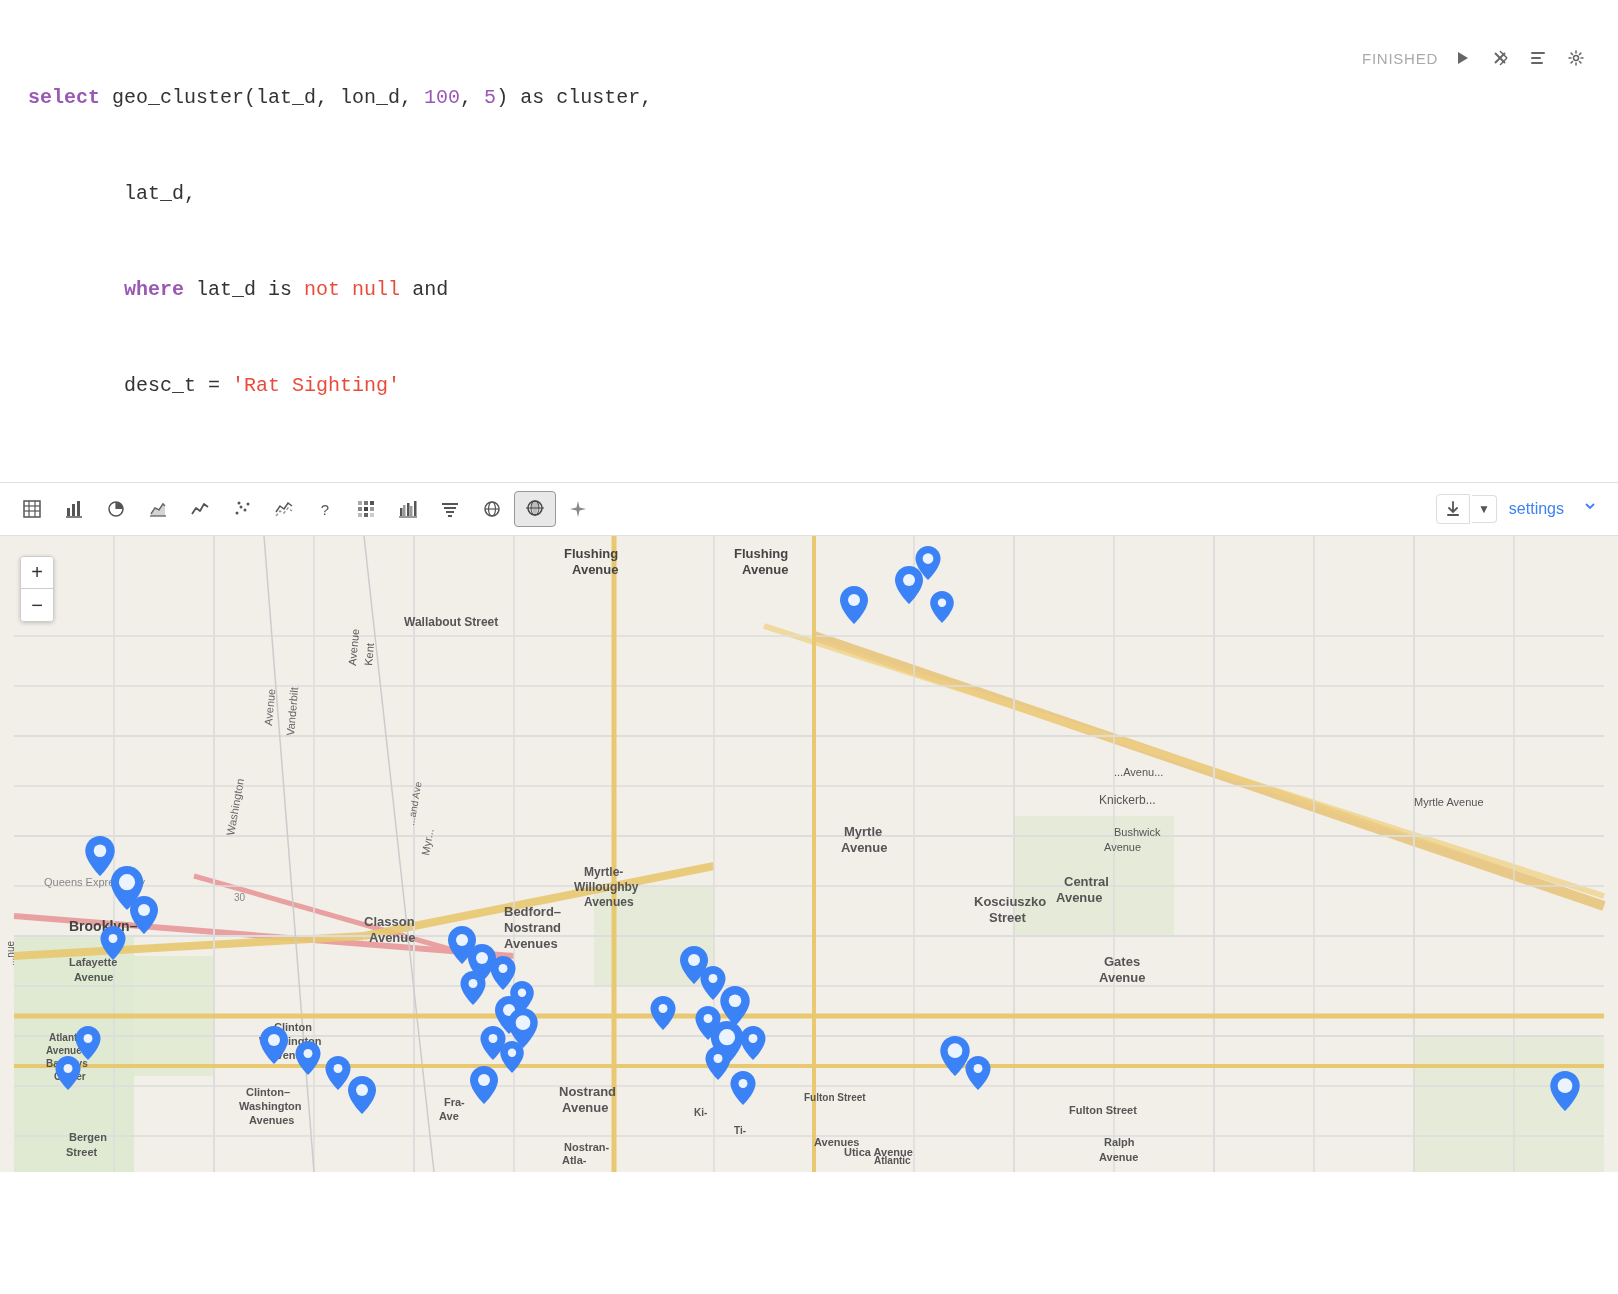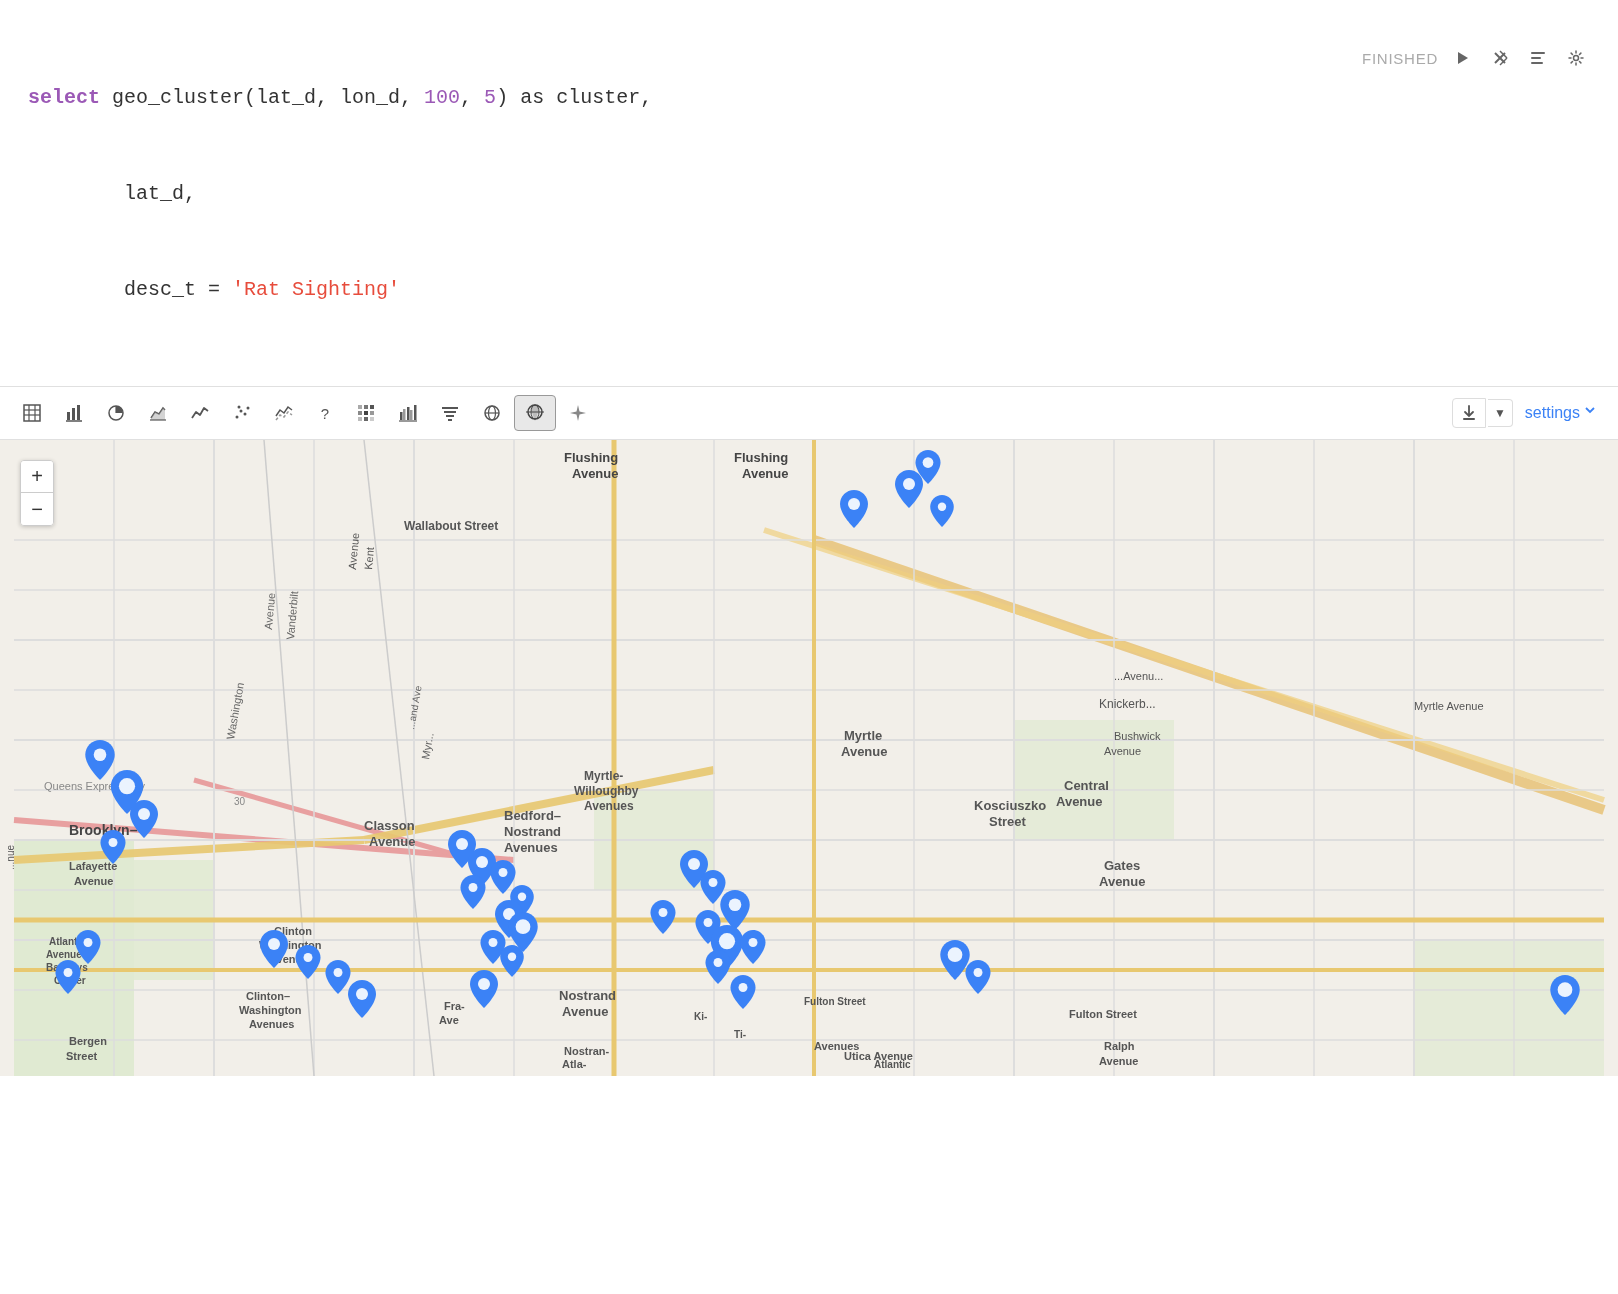--- a/index.html
+++ b/index.html
@@ -92,21 +92,21 @@
 
     .settings-btn {
       background: none;
       border: none;
       cursor: pointer;
       color: #3b82f6;
       font-size: 16px;
       font-weight: 500;
       display: flex;
       align-items: flex-start;
-      gap: 4px;
+      gap: 20px;
       padding: 6px 10px;
     }
 
     .download-btn {
       background: none;
       border: 1px solid #ddd;
       cursor: pointer;
       padding: 6px 8px;
       border-radius: 4px;
       color: #555;
@@ -179,20 +179,21 @@
     }
     .zoom-btn:last-child { border-bottom: none; }
   </style>
 </head>
 <body>
 
 <div class="sql-editor">
   <div class="sql-code">
     <div><span class="kw-select">select</span><span class="ident"> geo_cluster(lat_d, lon_d, </span><span class="num-literal">100</span><span class="ident">, </span><span class="num-literal">5</span><span class="ident">) </span><span class="kw-as">as</span><span class="ident"> cluster,</span></div>
     <div><span class="ident">        lat_d,</span></div>
+    <div><span class="ident">        </span><span class="kw-where">where</span><span class="ident"> lat_d </span><span class="ident">is</span><span class="ident"> </span><span class="kw-not">not</span><span class="ident"> </span><span class="kw-null">null</span><span class="ident"> and</span></div>
     <div><span class="ident">        desc_t = </span><span class="str-literal">'Rat Sighting'</span></div>
   </div>
 
   <div class="toolbar-right">
     <span class="status-finished">FINISHED</span>
     <button class="toolbar-icon-btn">
       <svg width="16" height="16" viewBox="0 0 16 16" fill="none">
         <polygon points="4,2 14,8 4,14" fill="#666"></polygon>
       </svg>
     </button>

